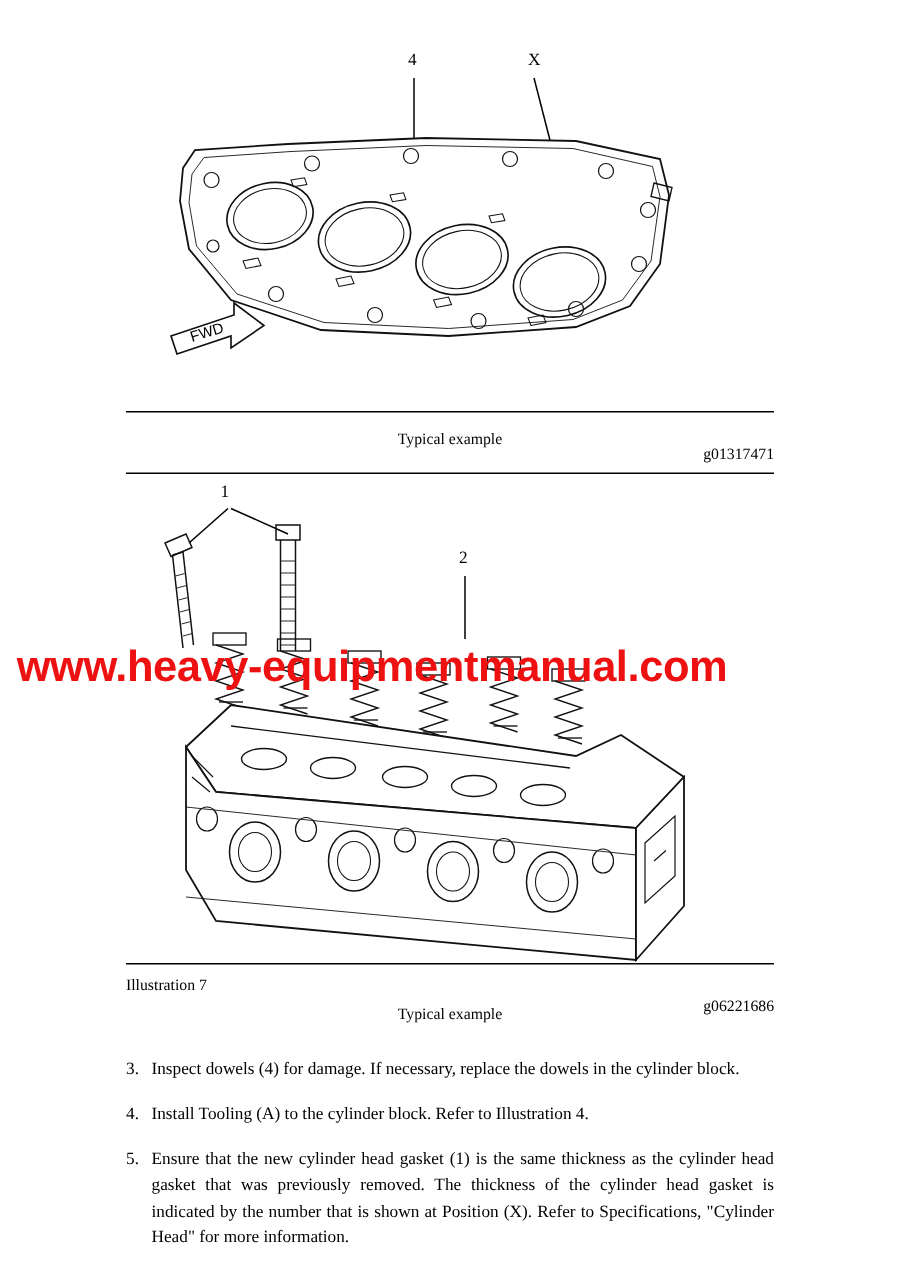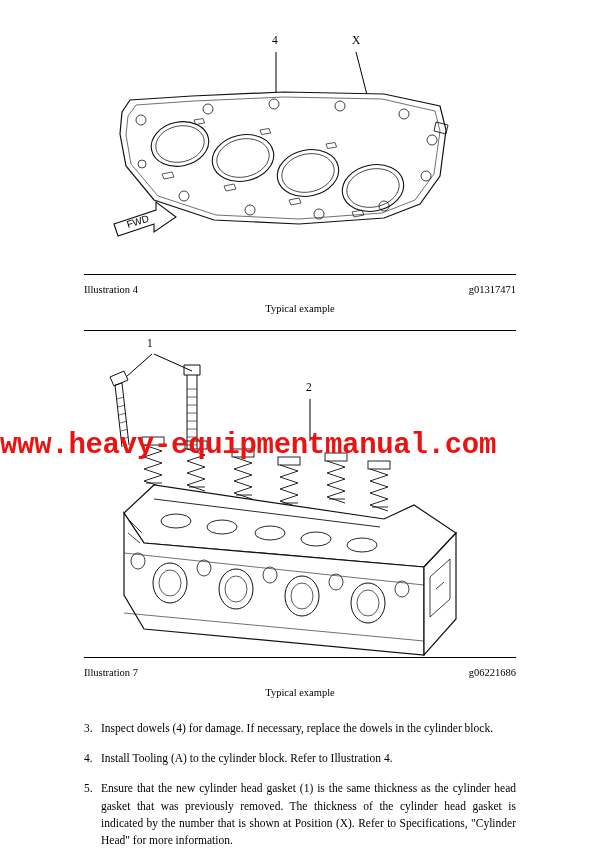--- a/index.html
+++ b/index.html
@@ -59,21 +59,21 @@
     display: block;
   }
   .caption .typical {
     display: block;
     margin-top: 4px;
     text-align: center;
   }
   .caption .gnum {
     position: absolute;
     right: 0;
-    top: 7px;
+    top: 21px;
     font-size: 10.5px;
   }
   .after-rule {
     border-top: 1px solid #000;
     width: 100%;
     margin-top: 10px;
   }
 
   
   .steps {
@@ -95,21 +95,21 @@
     text-align: justify;
   }
 
   
   .watermark {
     position: absolute;
     left: 0;
     top: 395px;
     width: 496px;
     text-align: center;
-    font-family: Liberation Mono, monospace;
+    font-family: Liberation Sans, sans-serif;
     font-weight: bold;
     font-size: 29px;
     color: #ee1111;
     letter-spacing: -0.3px;
     white-space: nowrap;
     pointer-events: none;
     z-index: 50;
   }
 
   
@@ -187,21 +187,20 @@
         <g stroke="#111" stroke-width="1.1">
           <path d="M30,190 L72,176 L72,168 L92,183 L70,198 L70,190 L34,202 Z" fill="#fff"></path>
         </g>
       </g>
       <text x="44" y="194" font-family="Liberation Sans, sans-serif" font-size="10" transform="rotate(-17 44 194)" fill="#000">FWD</text>
     </svg>
   </div>
 
   <div class="rule"></div>
   <div class="caption">
-    <span class="illus">Illustration 4</span>
     <span class="typical">Typical example</span>
     <span class="gnum">g01317471</span>
   </div>
   <div class="after-rule"></div>
 
   <div class="figure fig2">
 
     <span class="callout" style="left:63px; top:0px;">1</span>
     <span class="callout" style="left:222px; top:44px;">2</span>
 

